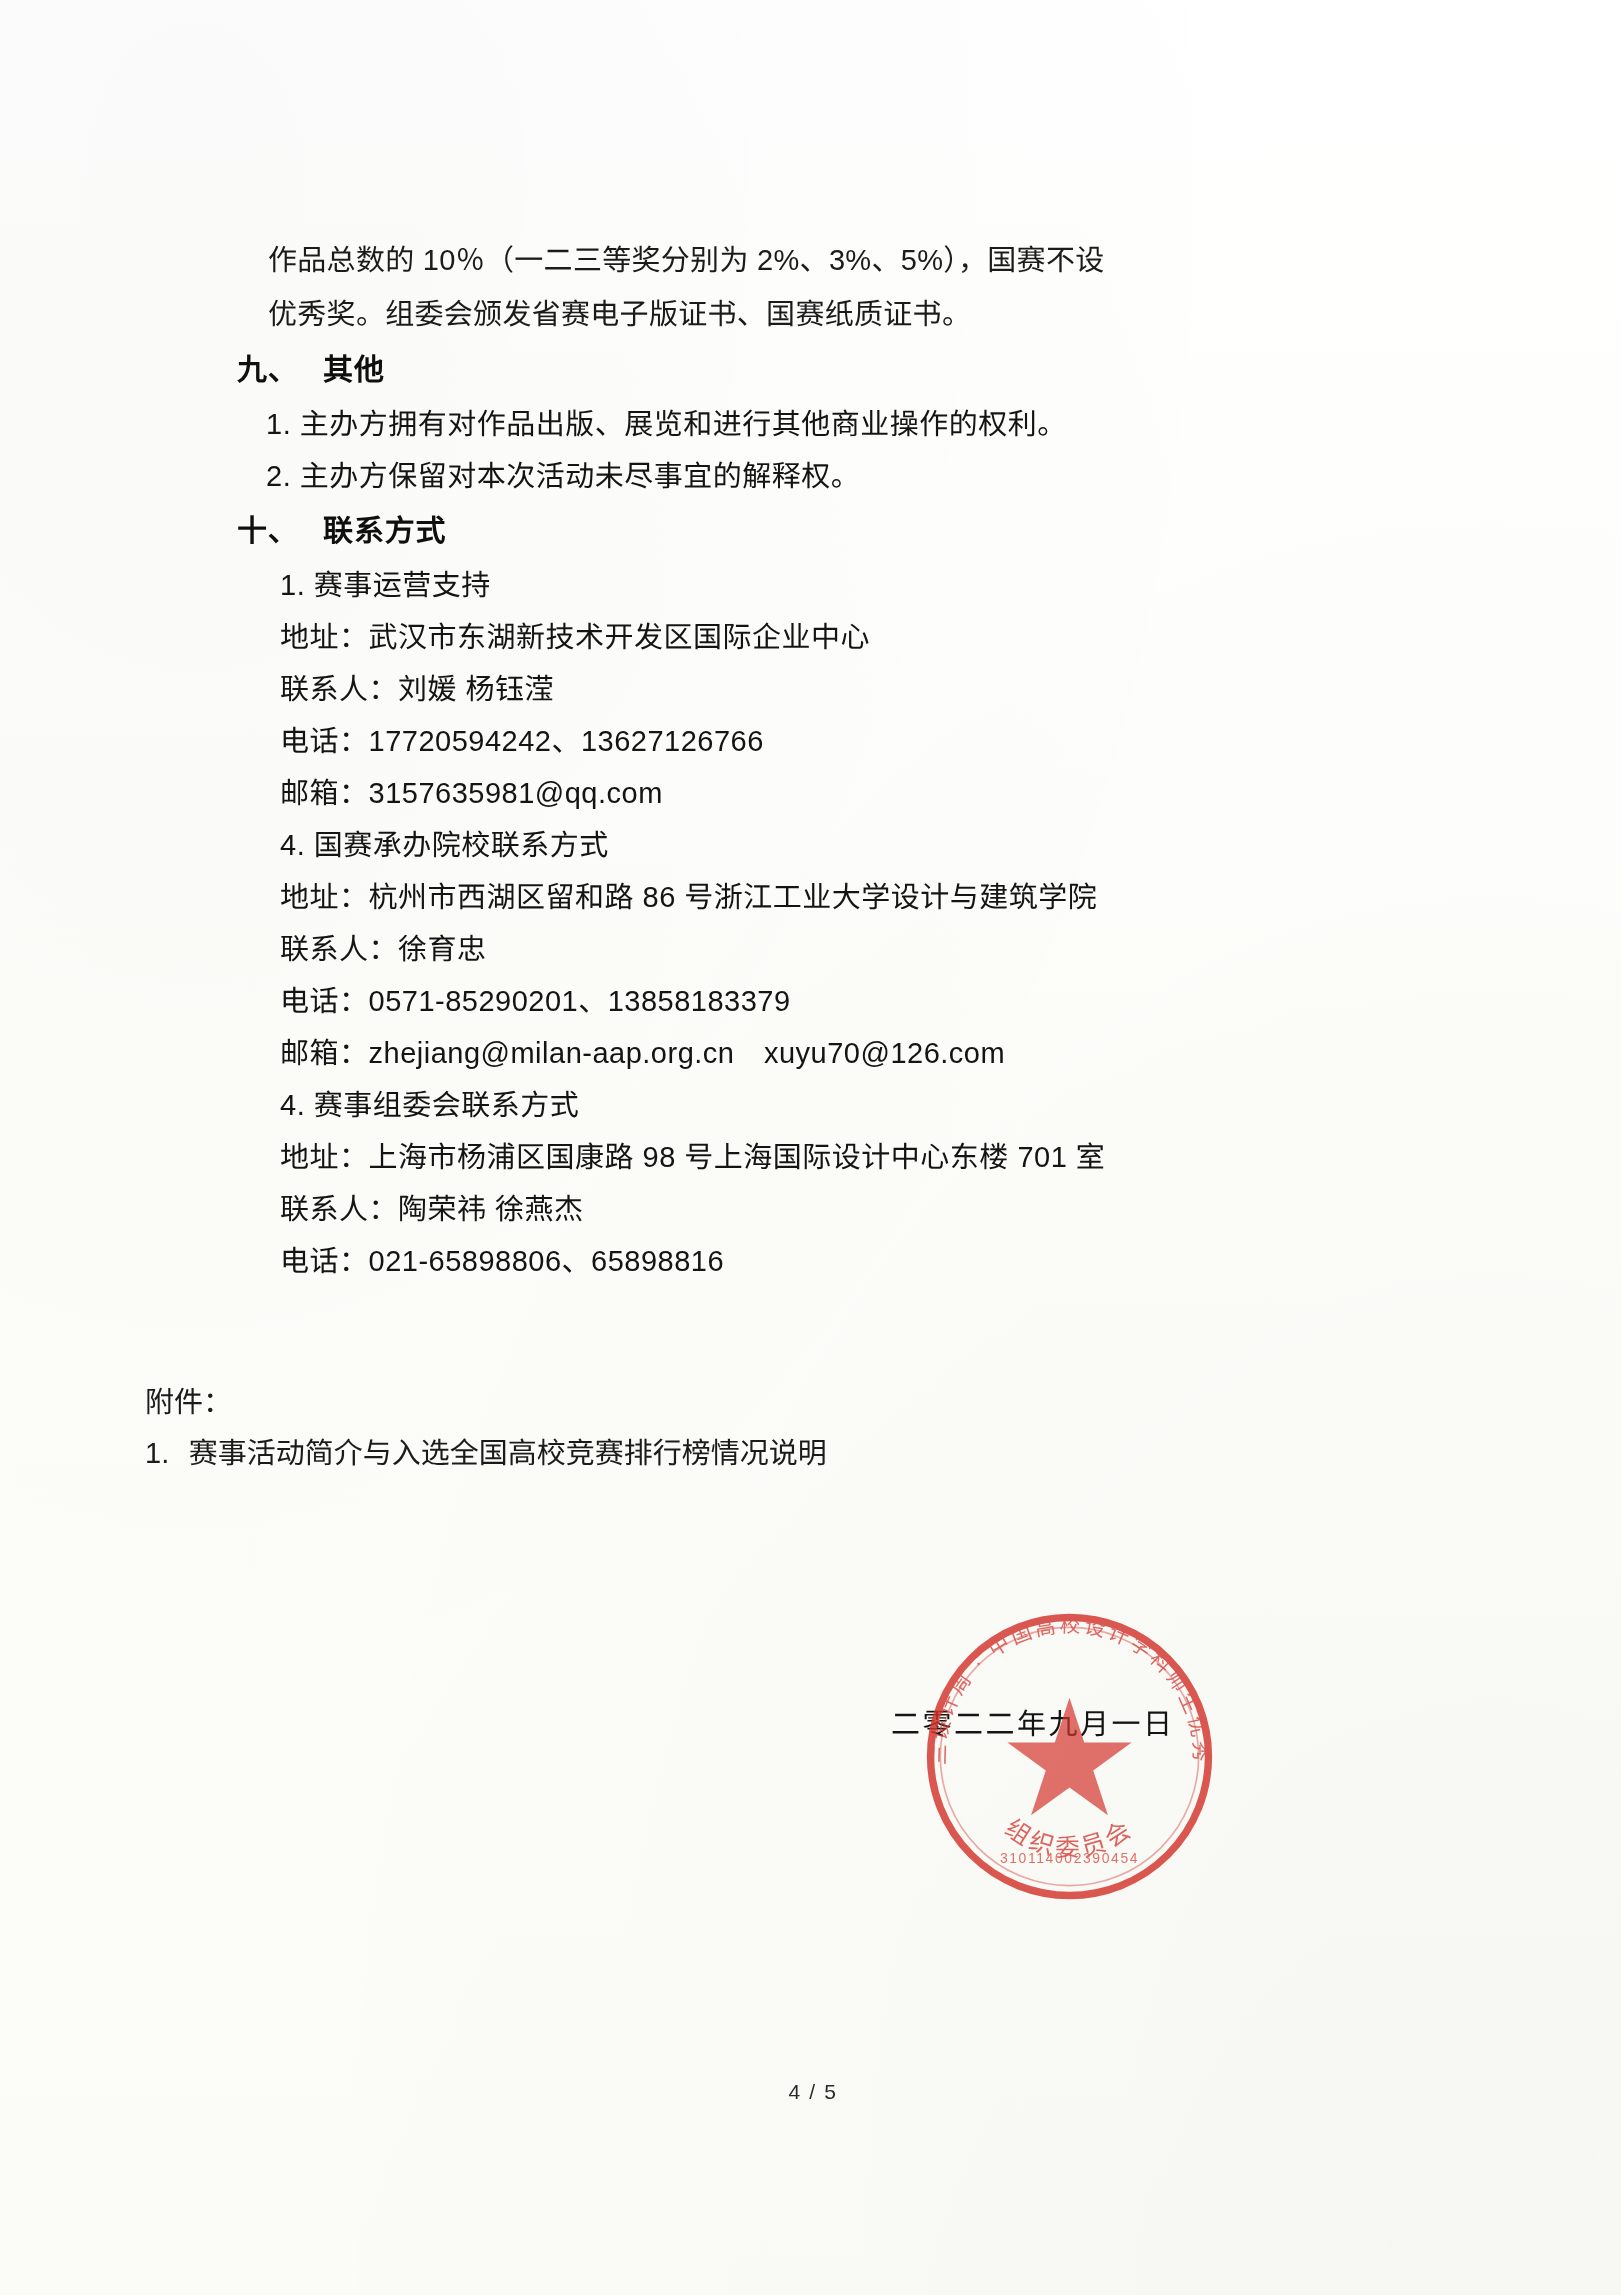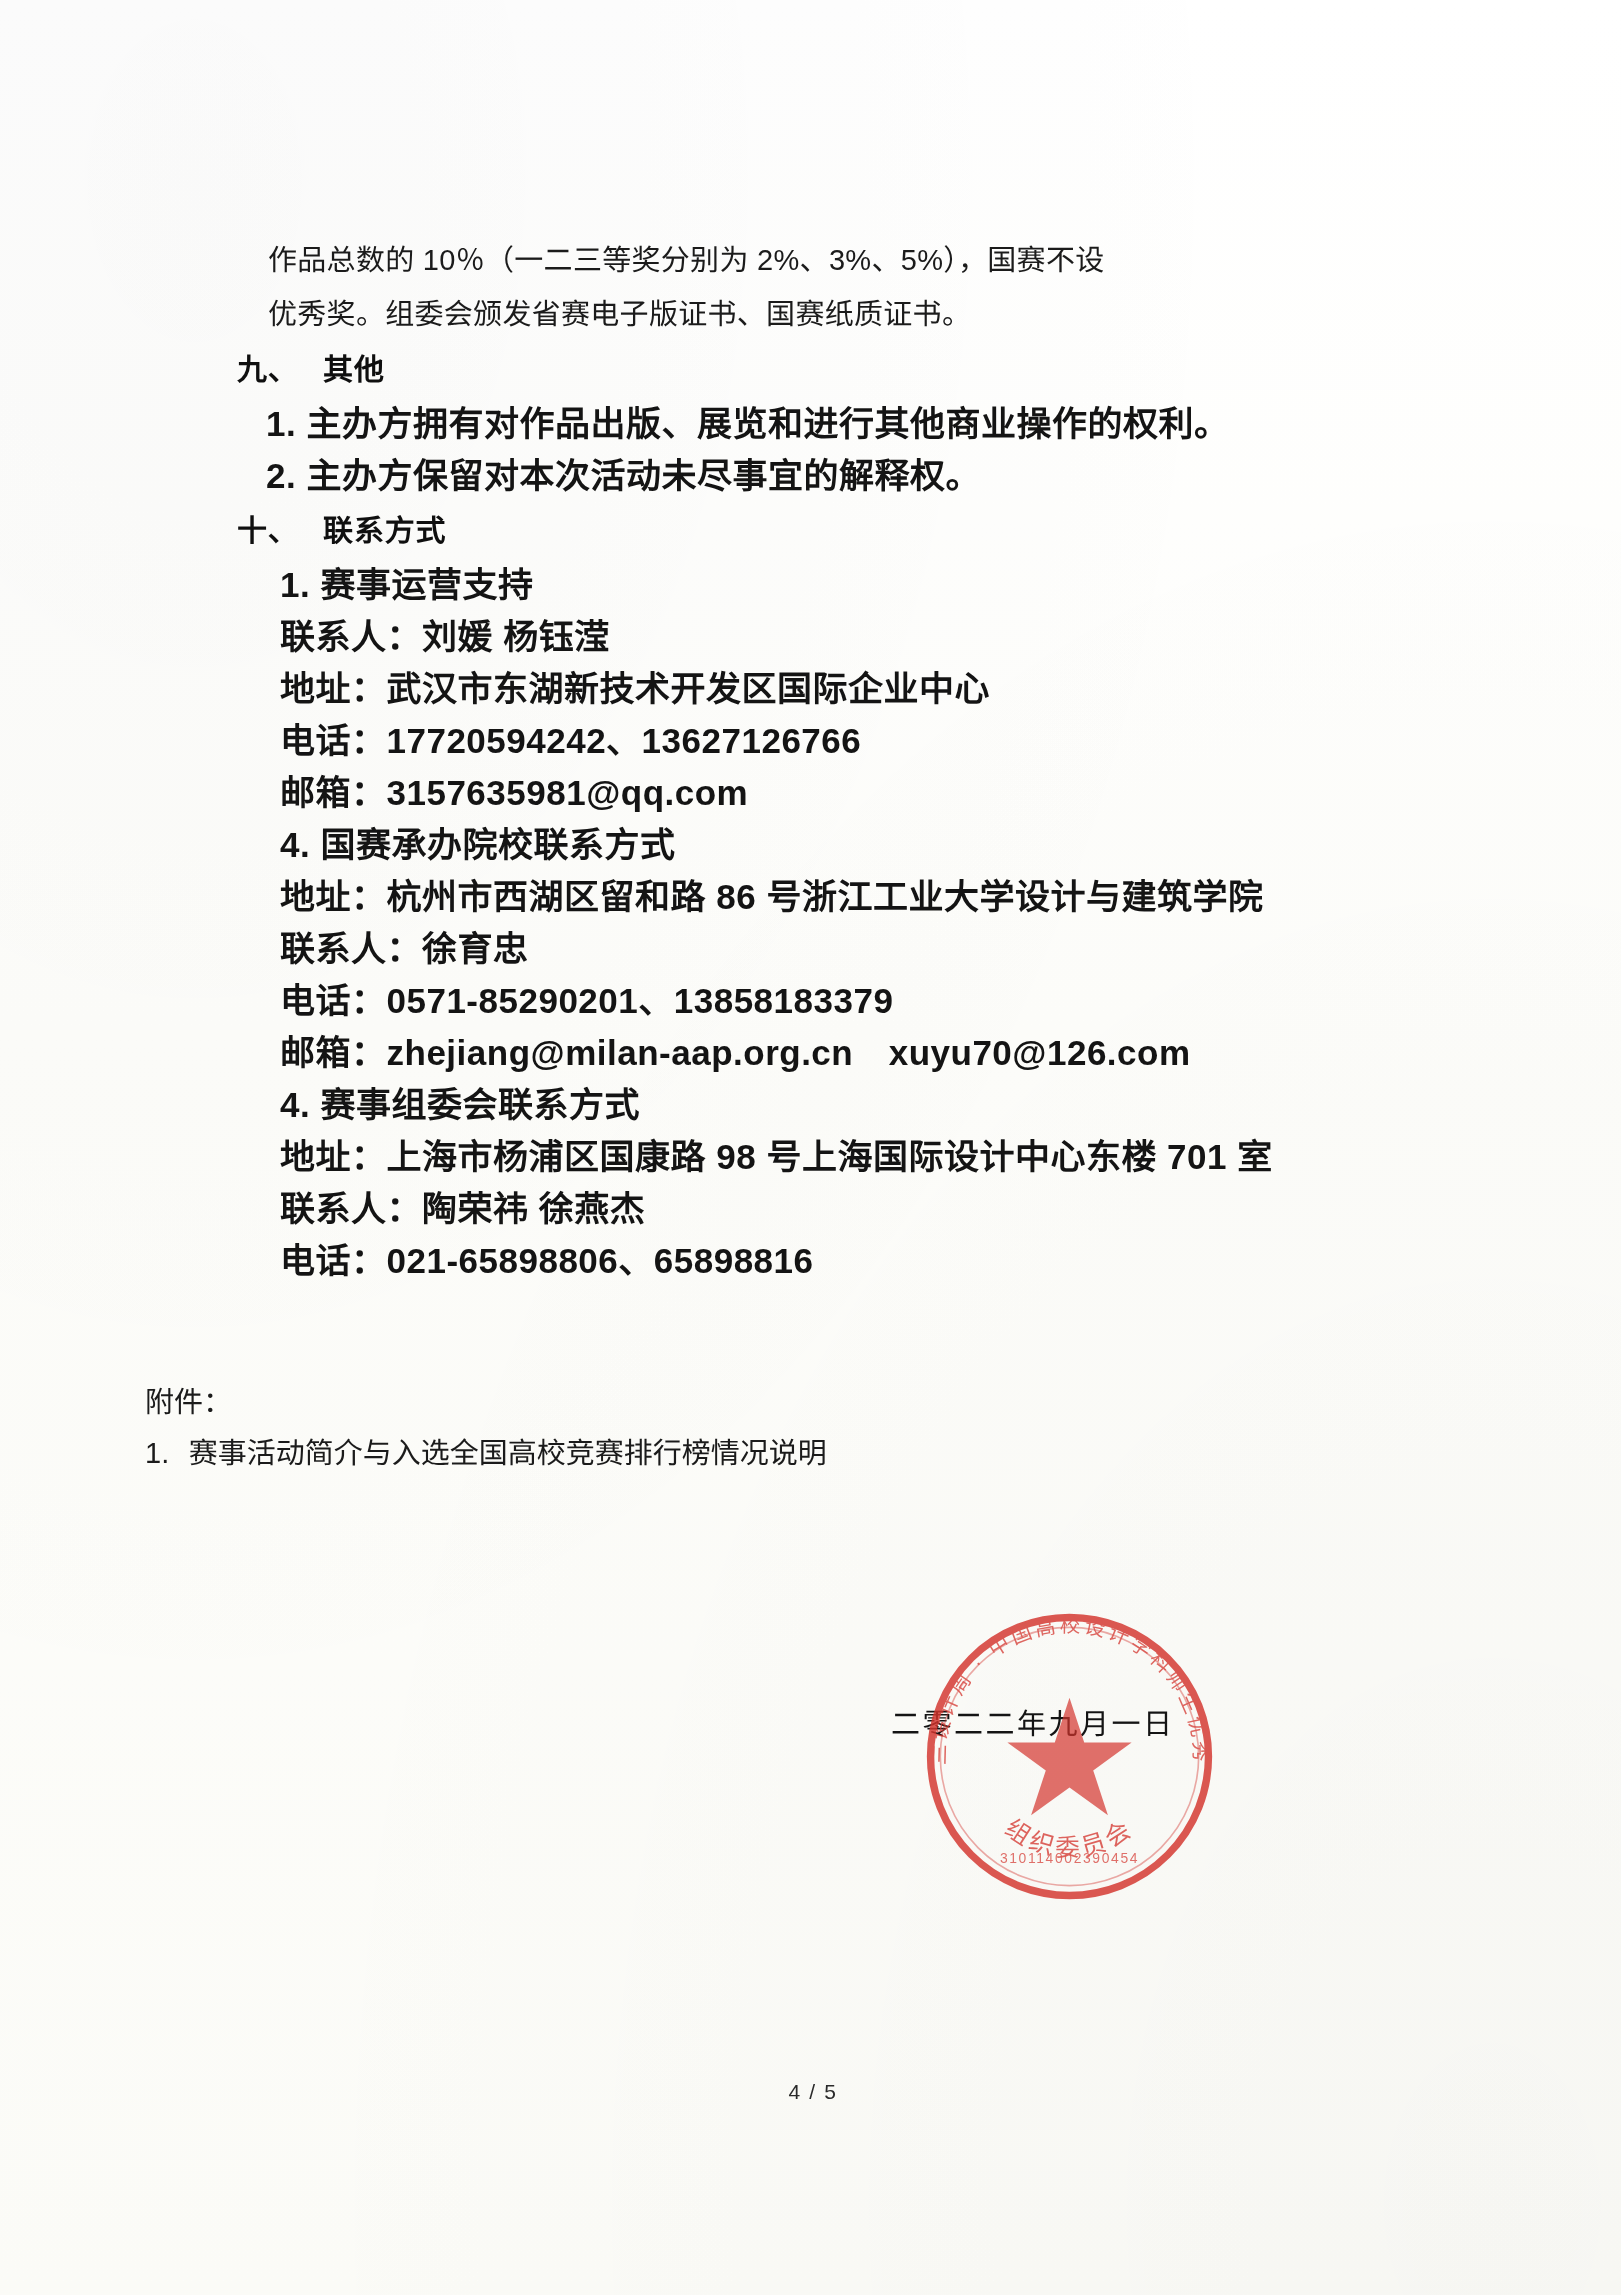--- a/index.html
+++ b/index.html
@@ -32,26 +32,25 @@
       linear-gradient(180deg, #ffffff 0%, #fdfdfa 45%, #fbfbf7 100%);
     pointer-events: none;
   }
   .content {
     position: absolute;
     left: 237px;
     top: 233px;
     width: 1161px;
   }
   .line {
-    font-size: 35px;
+    font-size: 29px;
     line-height: 52px;
     letter-spacing: 0.5px;
     white-space: pre;
     color: #141414;
-    font-weight: bold;
   }
   .indent-1 { padding-left: 29px; }
   .indent-2 { padding-left: 43px; }
 
   .heading {
     font-size: 30px;
     font-weight: bold;
     line-height: 57px;
     letter-spacing: 0.8px;
     color: #0f0f0f;
@@ -130,22 +129,22 @@
     </div>
 
     <div class="line indent-1">1. 主办方拥有对作品出版、展览和进行其他商业操作的权利。</div>
     <div class="line indent-1">2. 主办方保留对本次活动未尽事宜的解释权。</div>
 
     <div class="heading">
       <span class="num">十、</span><span>联系方式</span>
     </div>
 
     <div class="line indent-2">1. 赛事运营支持</div>
+    <div class="line indent-2">地址：武汉市东湖新技术开发区国际企业中心</div>
     <div class="line indent-2">联系人：刘媛 杨钰滢</div>
-    <div class="line indent-2">地址：武汉市东湖新技术开发区国际企业中心</div>
     <div class="line indent-2">电话：17720594242、13627126766</div>
     <div class="line indent-2">邮箱：3157635981@qq.com</div>
 
     <div class="line indent-2">4. 国赛承办院校联系方式</div>
     <div class="line indent-2">地址：杭州市西湖区留和路 86 号浙江工业大学设计与建筑学院</div>
     <div class="line indent-2">联系人：徐育忠</div>
     <div class="line indent-2">电话：0571-85290201、13858183379</div>
     <div class="line indent-2">邮箱：zhejiang@milan-aap.org.cn　xuyu70@126.com</div>
 
     <div class="line indent-2">4. 赛事组委会联系方式</div>

